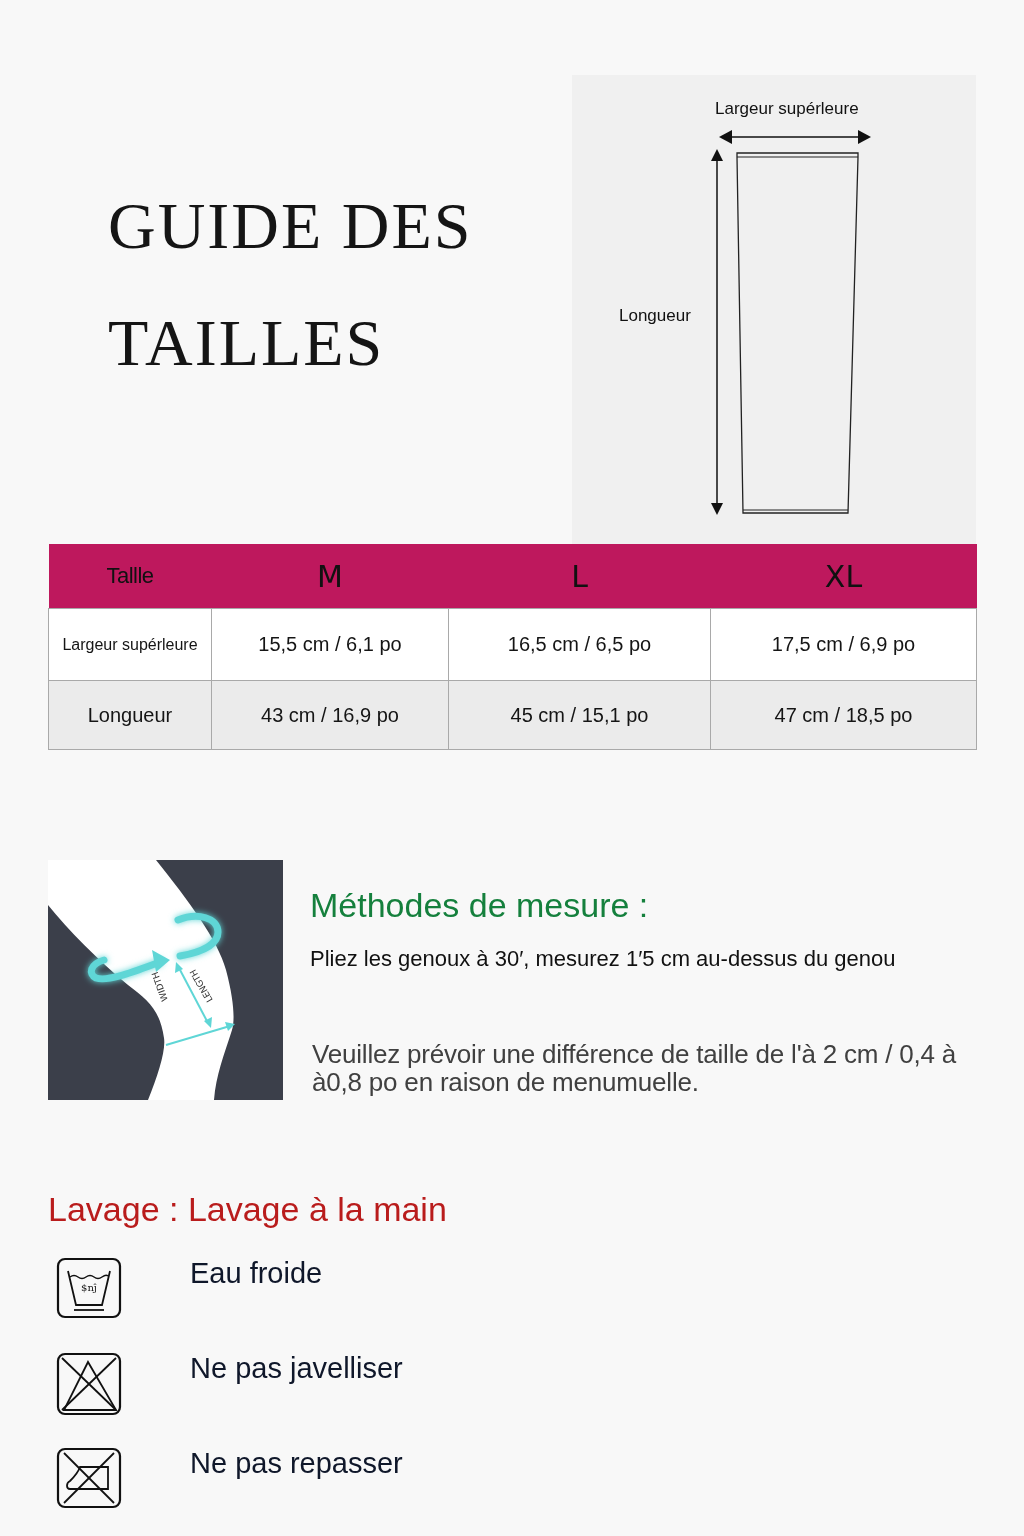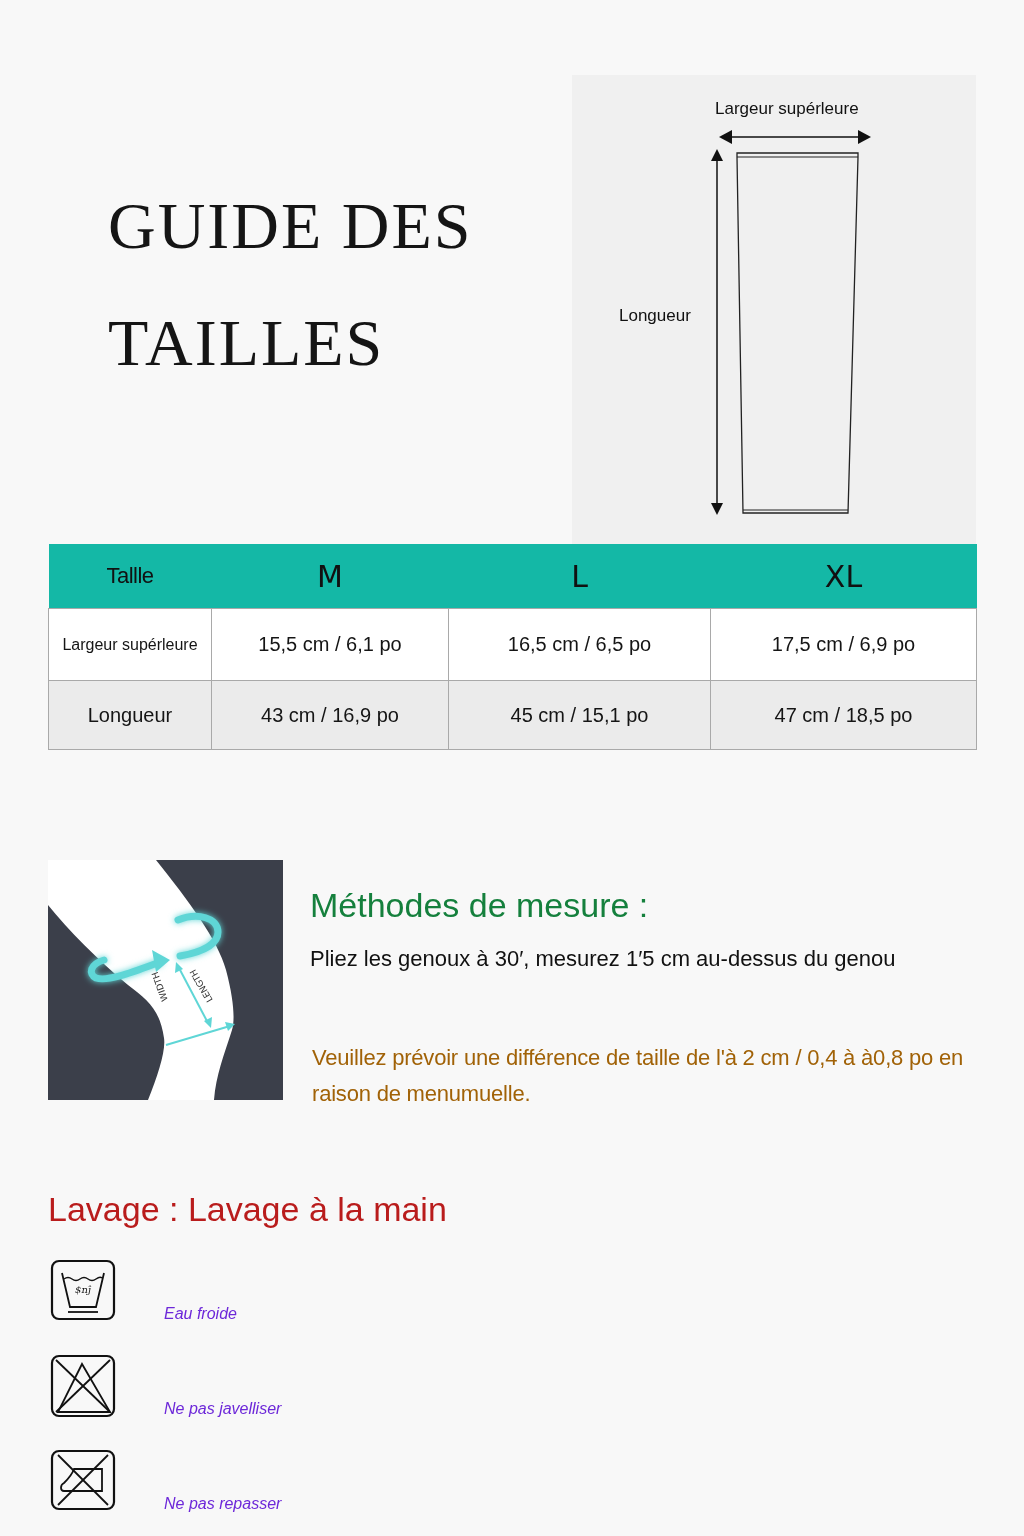--- a/index.html
+++ b/index.html
@@ -9,39 +9,39 @@
     font-family:"Liberation Sans", "DejaVu Sans", sans-serif;
   }
   .abs { position:absolute; }
   
   .title-line { position:absolute; left:108px; font-family:Liberation Serif, serif; font-size:66px; font-weight:400; letter-spacing:2px; color:#151515; line-height:1; }
   
   .diagram { left:572px; top:75px; width:404px; height:470px; background:#f0f0f0; }
   .diagram .lbl { position:absolute; font-size:17px; color:#111; }
   
   .size-table { position:absolute; left:48px; top:544px; width:928px; border-collapse:collapse; table-layout:fixed; }
-  .size-table th { background:#14b8a6; height:64px; font-weight:400; color:#111; padding:0; border:none; }
+  .size-table th { background:#be185d; height:64px; font-weight:400; color:#111; padding:0; border:none; }
   .size-table th.size { font-family:"DejaVu Sans", sans-serif; font-size:30px; }
   .size-table th.lab { font-size:22px; letter-spacing:-0.5px; }
   .size-table td { border:1px solid #a9a9a9; text-align:center; font-size:20px; color:#151515; padding:0; }
   .size-table tr.r1 td { background:#ebebeb; height:73px; }
   .size-table tr.r2 td { background:#ffffff; height:71px; }
   .size-table tr.r3 td { background:#ebebeb; height:68px; }
   .size-table td.rowlab { font-size:20px; line-height:25px; }
   .size-table td.rowlab.small { font-size:16px; }
   
   .knee { left:48px; top:860px; width:235px; height:240px; background:#3b3f4a; overflow:hidden; }
   .m-title { left:310px; top:886px; font-size:34px; color:#15803d; }
   .m-text { left:310px; top:932px; width:600px; font-size:22px; line-height:37px; color:#111;margin-top:8px; }
-  .m-note { left:312px; top:1040px; width:670px; font-size:22px; line-height:36px; color:#a16207; letter-spacing:-0.2px; }
+  .m-note { left:312px; top:1040px; width:670px; font-size:26px; line-height:28px; color:#404040; letter-spacing:-0.2px; }
   
   .care-title { left:48px; top:1190px; font-size:34px; color:#b91c1c; }
-  .care-item { position:absolute; left:50px; width:400px; height:66px; display:flex; align-items:flex-end;font-style:italic; }
+  .care-item { position:absolute; left:56px; width:400px; height:66px; display:flex; align-items:flex-start; }
   .care-item .ico { width:66px; height:64px; }
-  .care-item .txt { margin-left:48px; font-size:16px; color:#6d28d9; }
+  .care-item .txt { margin-left:68px; font-size:29px; color:#0f172a; }
 </style>
 </head>
 <body>
 
 <div class="title-line" style="top:193px;">GUIDE DES</div>
 <div class="title-line" style="top:310px;">TAILLES</div>
 
 <div class="abs diagram">
   <div class="lbl" style="left:143px; top:24px;">Largeur supérleure</div>
   <div class="lbl" style="left:47px; top:231px;">Longueur</div>

